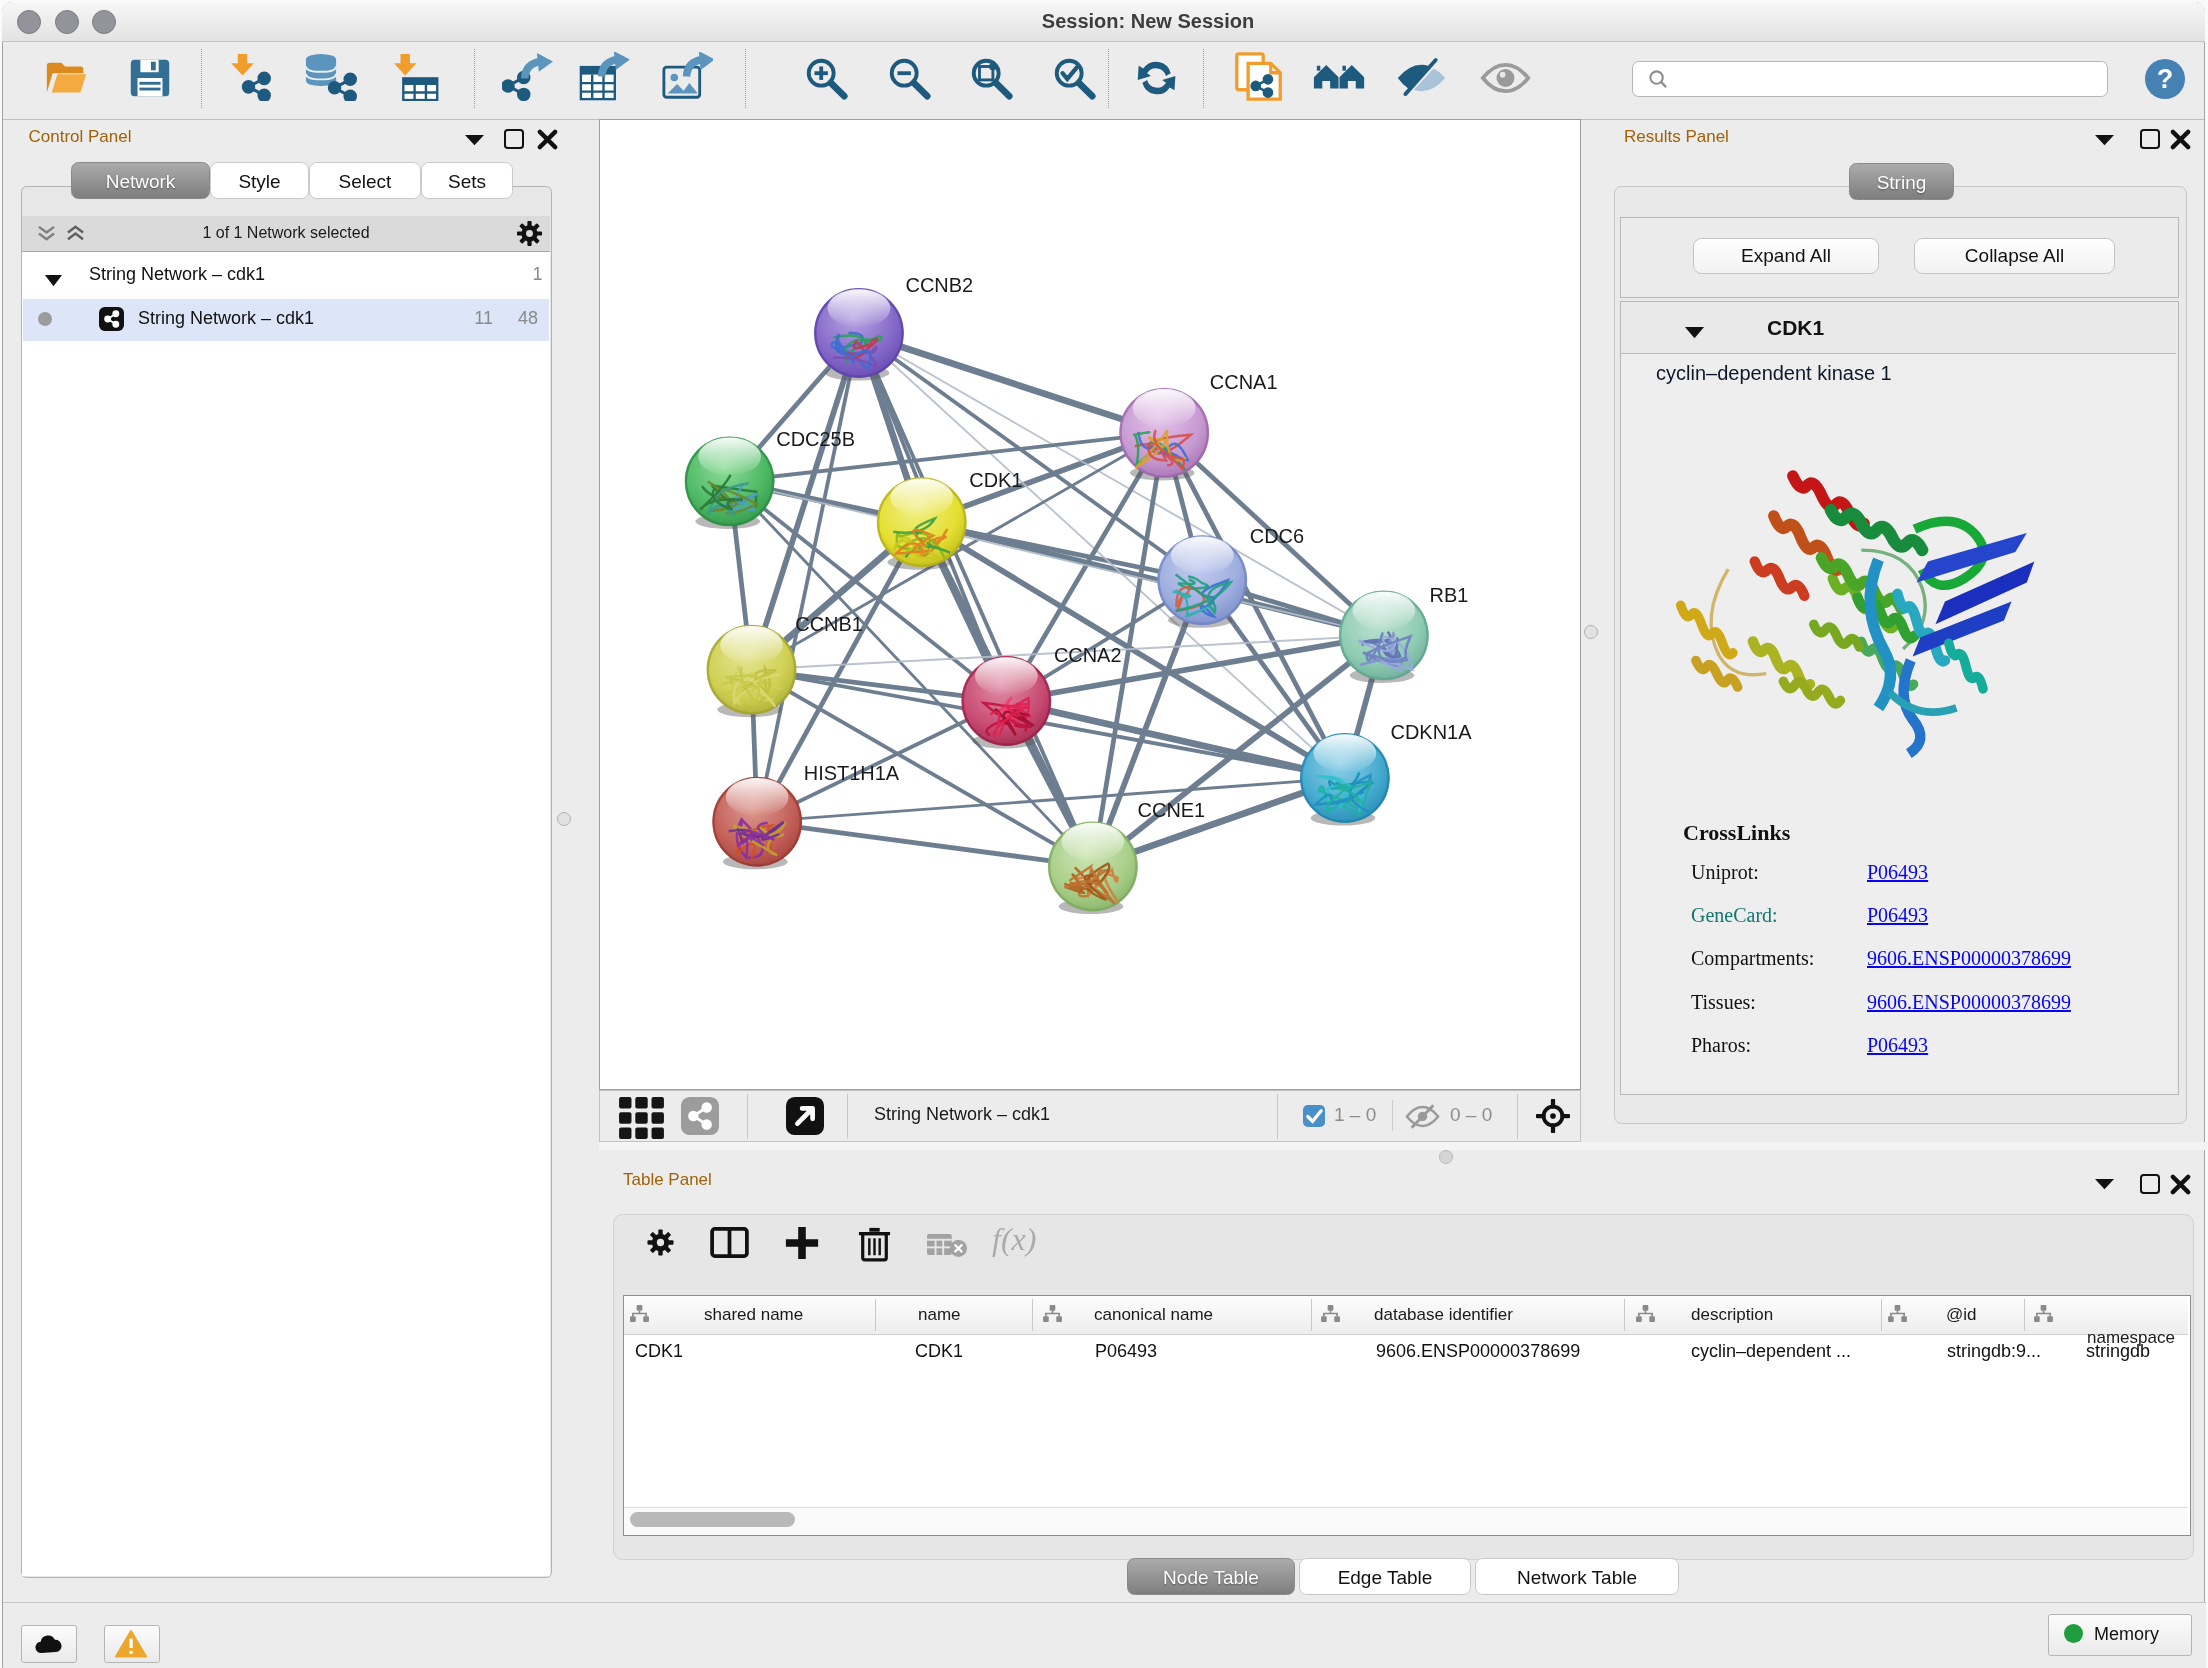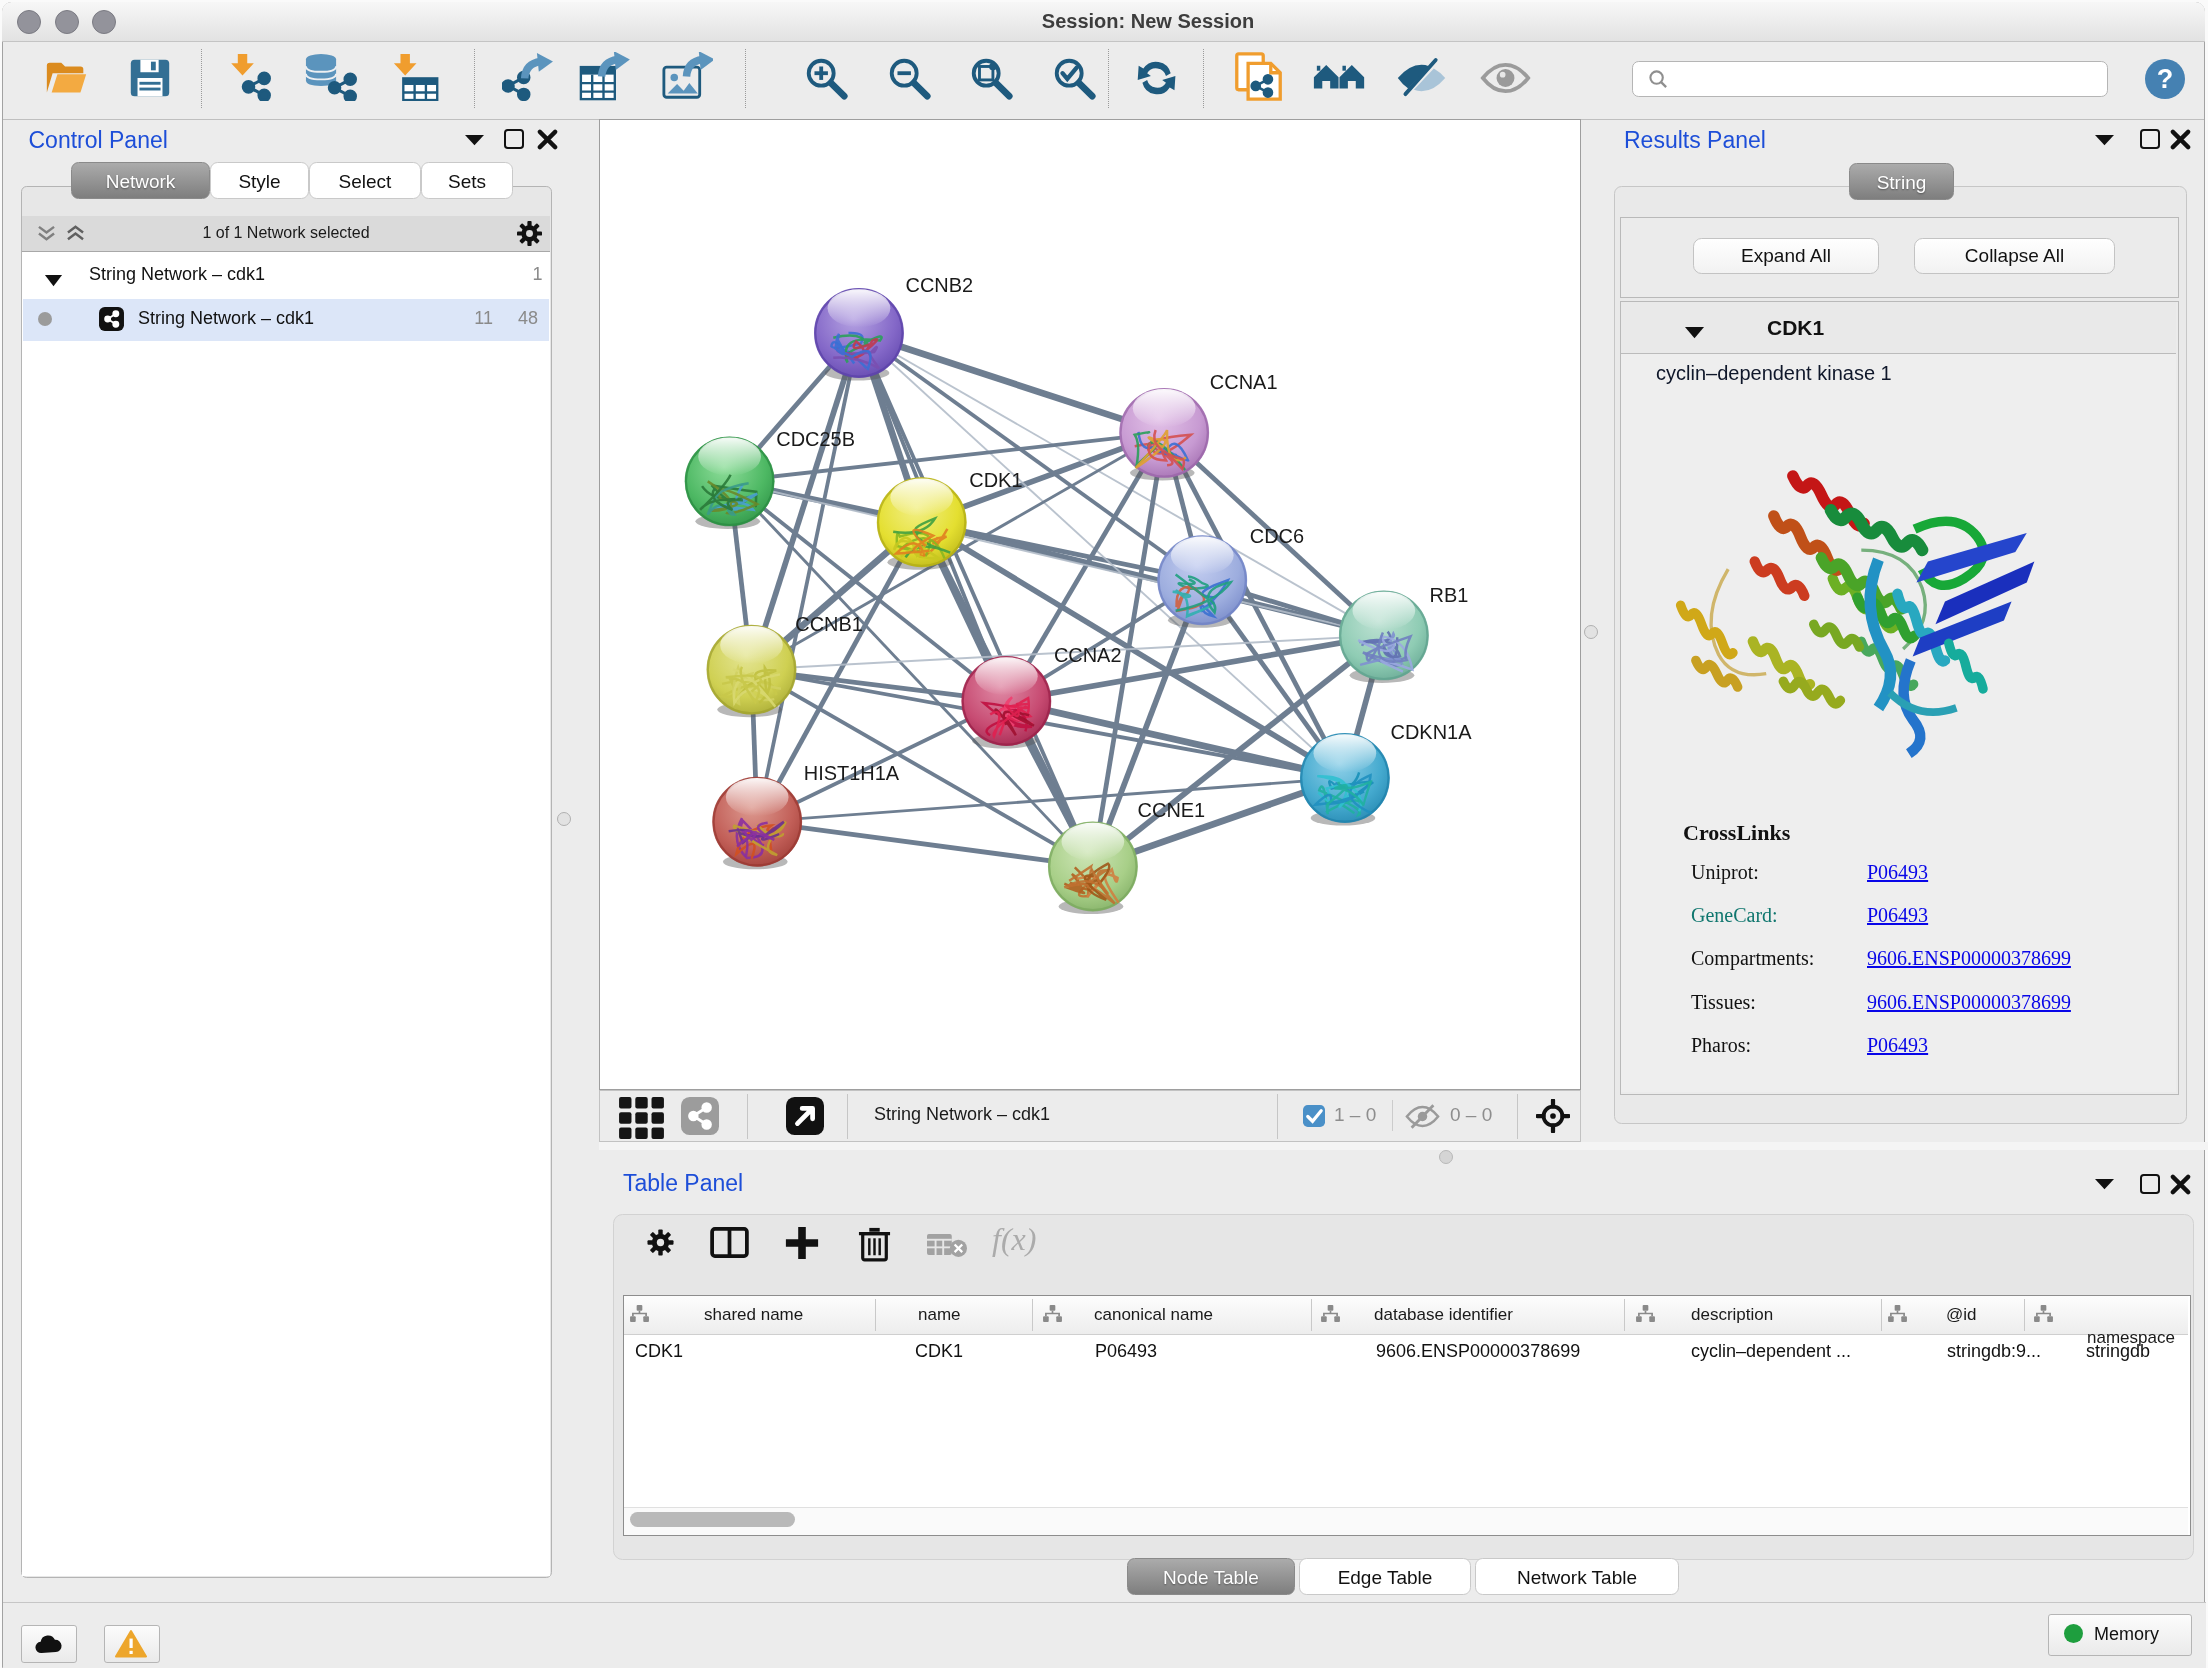--- a/index.html
+++ b/index.html
@@ -4,21 +4,21 @@
 html,body{margin:0;padding:0;}
 body{width:2208px;height:1668px;background:#fafafa;font-family:"Liberation Sans",sans-serif;position:relative;overflow:hidden;}
 .abs{position:absolute;}
 .win{left:1.9px;top:1.9px;width:2201px;height:1664px;background:#ececec;border:1px solid #a2a2a2;border-radius:9.5px 9.5px 0 0;}
 .titlebar{left:1.9px;top:1.9px;width:2203px;height:39px;background:linear-gradient(#f7f7f7,#e2e2e2);border-bottom:1px solid #c4c4c4;border-radius:9.5px 9.5px 0 0;}
 .tl{width:22px;height:22px;border-radius:50%;background:#93939b;border:1px solid #7b7b83;top:9.5px;}
 .title{width:100%;text-align:center;top:9.5px;font-size:20px;font-weight:600;color:#3d3d3d;padding-left:44px;}
 .toolbar{left:2.9px;top:42px;width:2201px;height:77px;background:#ececec;border-bottom:1px solid #bfbfbf;}
 .tsep{top:49px;height:59px;width:0;border-left:1.9px dotted #9a9a9a;}
 .searchbox{left:1632px;top:61px;width:474px;height:34px;background:#fff;border:1px solid #b5b5b5;border-radius:6.7px;}
-.panelhead{font-size:23px;color:#1d4ed8;}
+.panelhead{font-size:17px;color:#a16207;}
 .tab{position:absolute;height:37px;background:#fff;border:1px solid #c9c9c9;border-radius:7.6px;text-align:center;font-size:19px;color:#111;line-height:37px;box-sizing:border-box;}
 .tabsel{background:linear-gradient(#ababab,#7e7e7e);color:#fff;border:1px solid #8a8a8a;text-shadow:0 1px 1.9px rgba(0,0,0,.4);}
 .cpbox{left:21px;top:186px;width:529px;height:1390px;background:#e7e7e7;border:1px solid #b4b4b4;border-radius:5.7px;}
 .collapsebar{left:22px;top:216px;width:528px;height:35px;background:#dadada;border-bottom:1px solid #c0c0c0;}
 .cplist{left:22px;top:251px;width:528px;height:1324px;background:#fff;border-top:1px solid #a8a8a8;}
 .link{color:#0806e8;text-decoration:underline;}
 .serif{font-family:"Liberation Serif",serif;}
 .rpbox{left:1614px;top:186px;width:571px;height:936px;background:#e9e9e9;border:1px solid #c6c6c6;border-radius:7.6px;}
 .rpsec{position:absolute;background:#ebebeb;border:1px solid #b9b9b9;}
 .btn{position:absolute;background:linear-gradient(#ffffff,#f2f2f2);border:1px solid #c3c3c3;border-radius:8.6px;text-align:center;font-size:19px;color:#111;}

